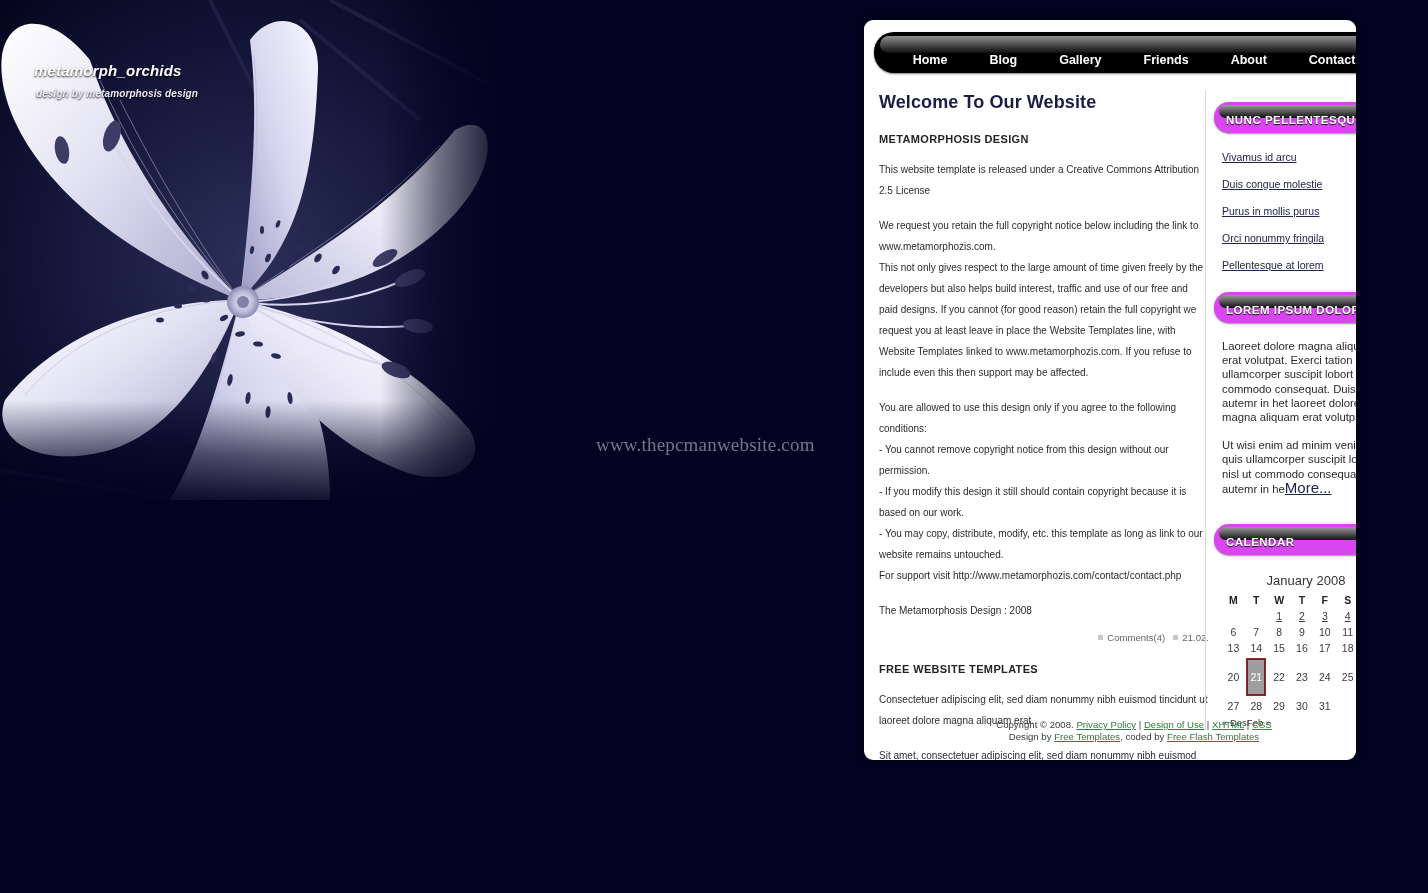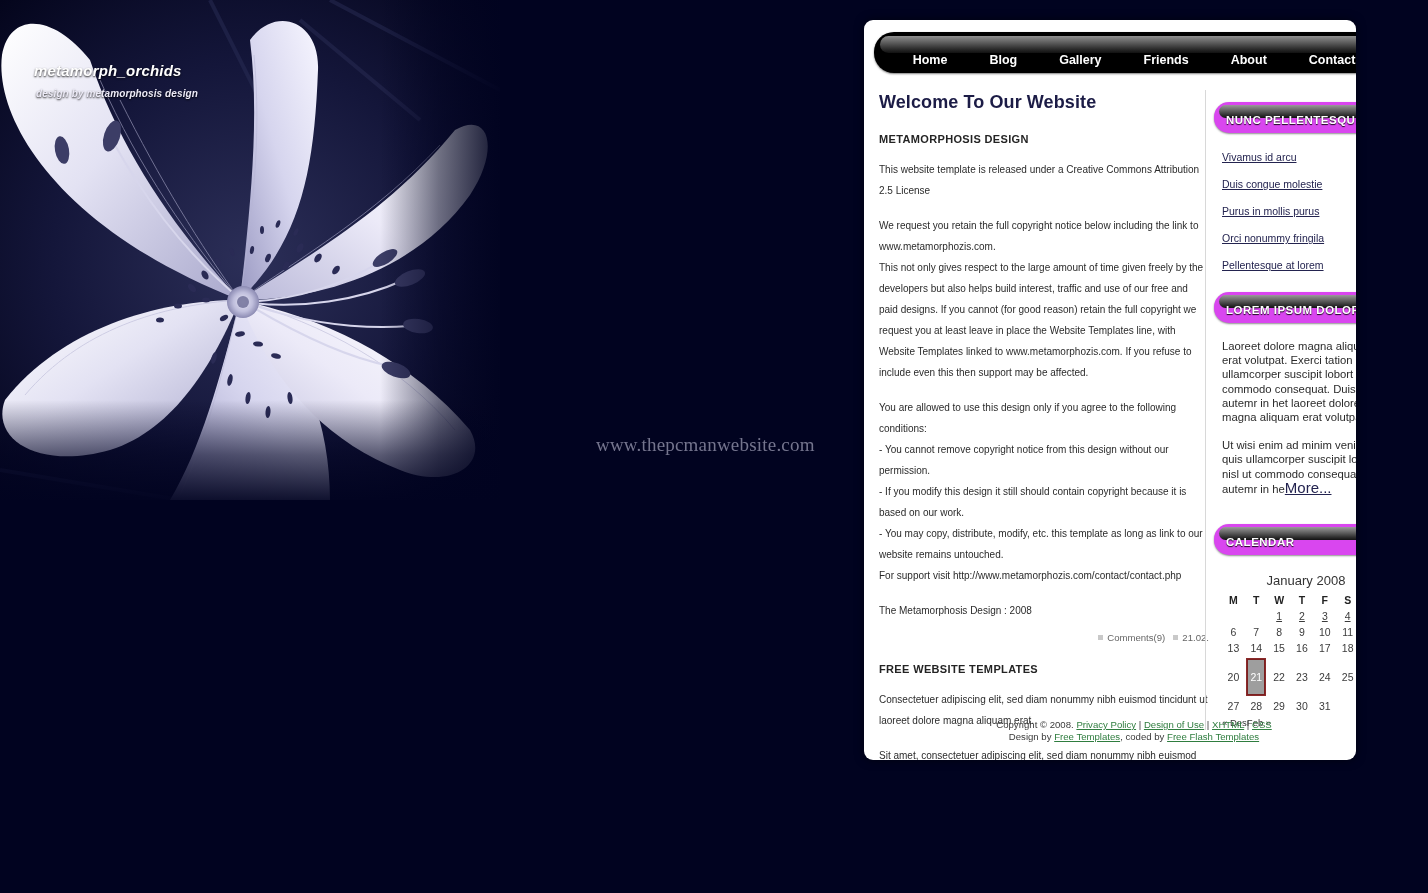--- a/index.html
+++ b/index.html
@@ -325,21 +325,21 @@
           <p style="white-space:pre-line">We request you retain the full copyright notice below including the link to www.metamorphozis.com.
 This not only gives respect to the large amount of time given freely by the developers but also helps build interest, traffic and use of our free and paid designs. If you cannot (for good reason) retain the full copyright we request you at least leave in place the Website Templates line, with Website Templates linked to www.metamorphozis.com. If you refuse to include even this then support may be affected.</p>
           <p style="white-space:pre-line">You are allowed to use this design only if you agree to the following conditions:
 - You cannot remove copyright notice from this design without our permission.
 - If you modify this design it still should contain copyright because it is based on our work.
 - You may copy, distribute, modify, etc. this template as long as link to our website remains untouched.
 For support visit http://www.metamorphozis.com/contact/contact.php</p>
           <p>The Metamorphosis Design : 2008</p>
         </div>
         <div class="meta">
-          <span class="bullet"></span><span>Comments(9)</span><span class="bullet"></span><span>21.02.</span>
+          <span class="bullet"></span><span>Comments(4)</span><span class="bullet"></span><span>21.02.</span>
         </div>
       </div>
 
       <div>
         <div class="post-title">FREE WEBSITE TEMPLATES</div>
         <div class="post-body">
           <p>Consectetuer adipiscing elit, sed diam nonummy nibh euismod tincidunt ut laoreet dolore magna aliquam erat.</p>
           <p>Sit amet, consectetuer adipiscing elit, sed diam nonummy nibh euismod tincidunt ut laoreet dolore magna aliquam erat volutpat. Ut wisi enim ad minim veniam, quis nostrud exerci tation ullamcorper suscipit lobortis nisl ut aliquip ex ea commodo consequat. Duis autemr in hendrerit in vulputate velit esse molestie consequat. Duis autem vel eum iriure dolor in hendrerit in vulputate velit esse molestie consequat...</p>
         </div>
         <div class="meta">

